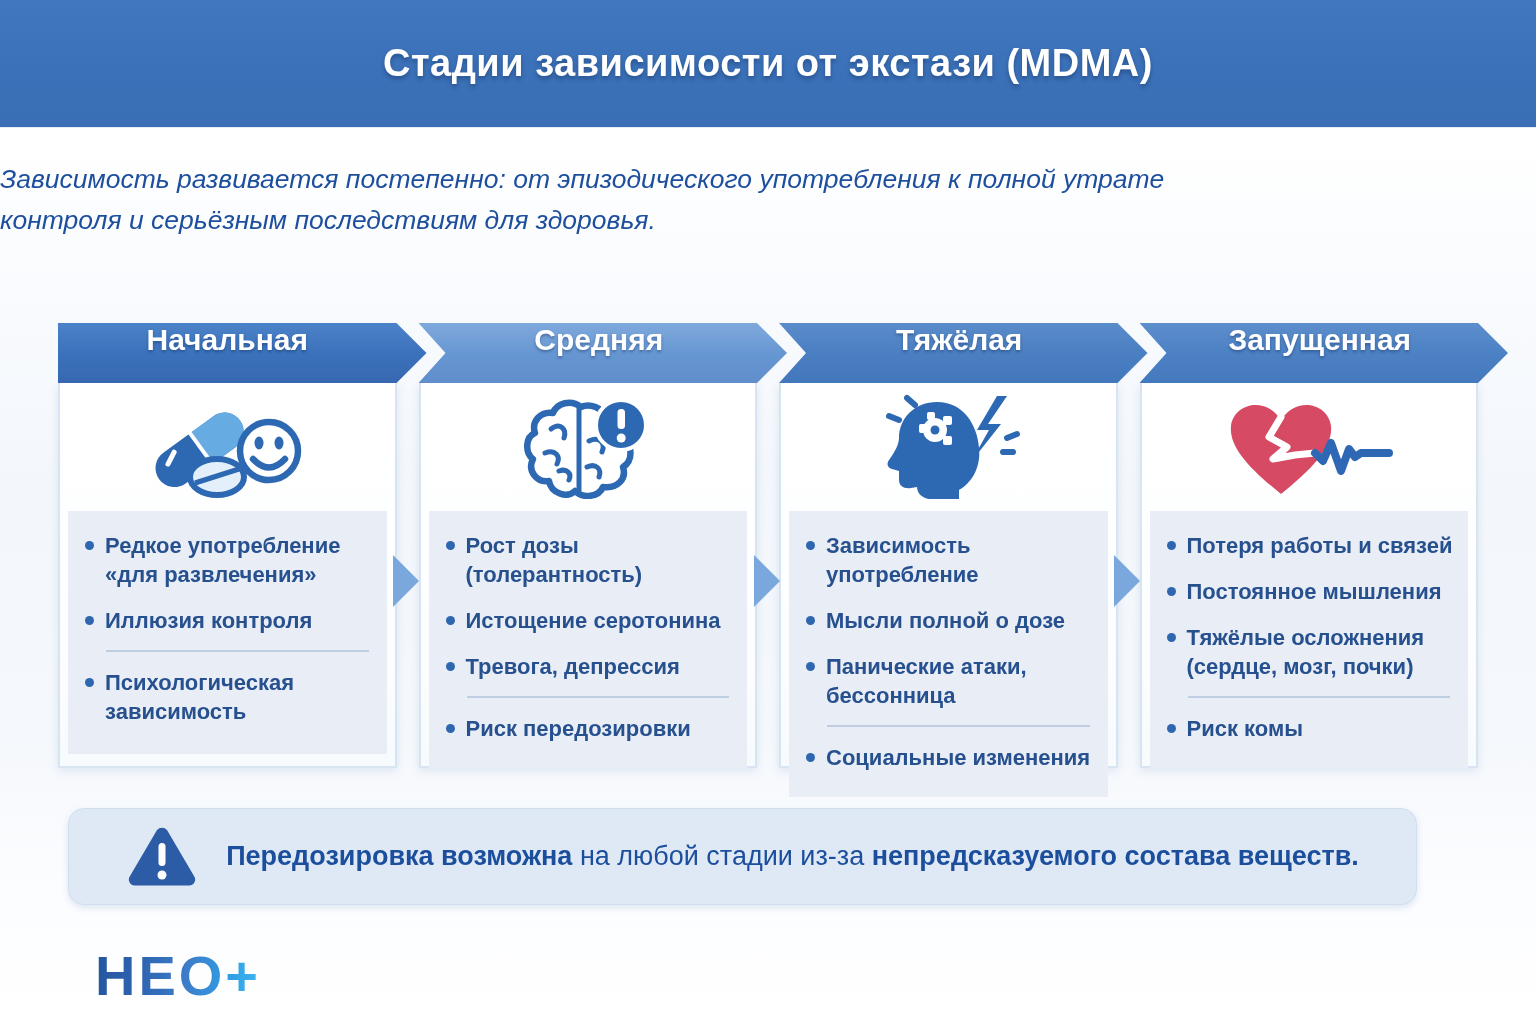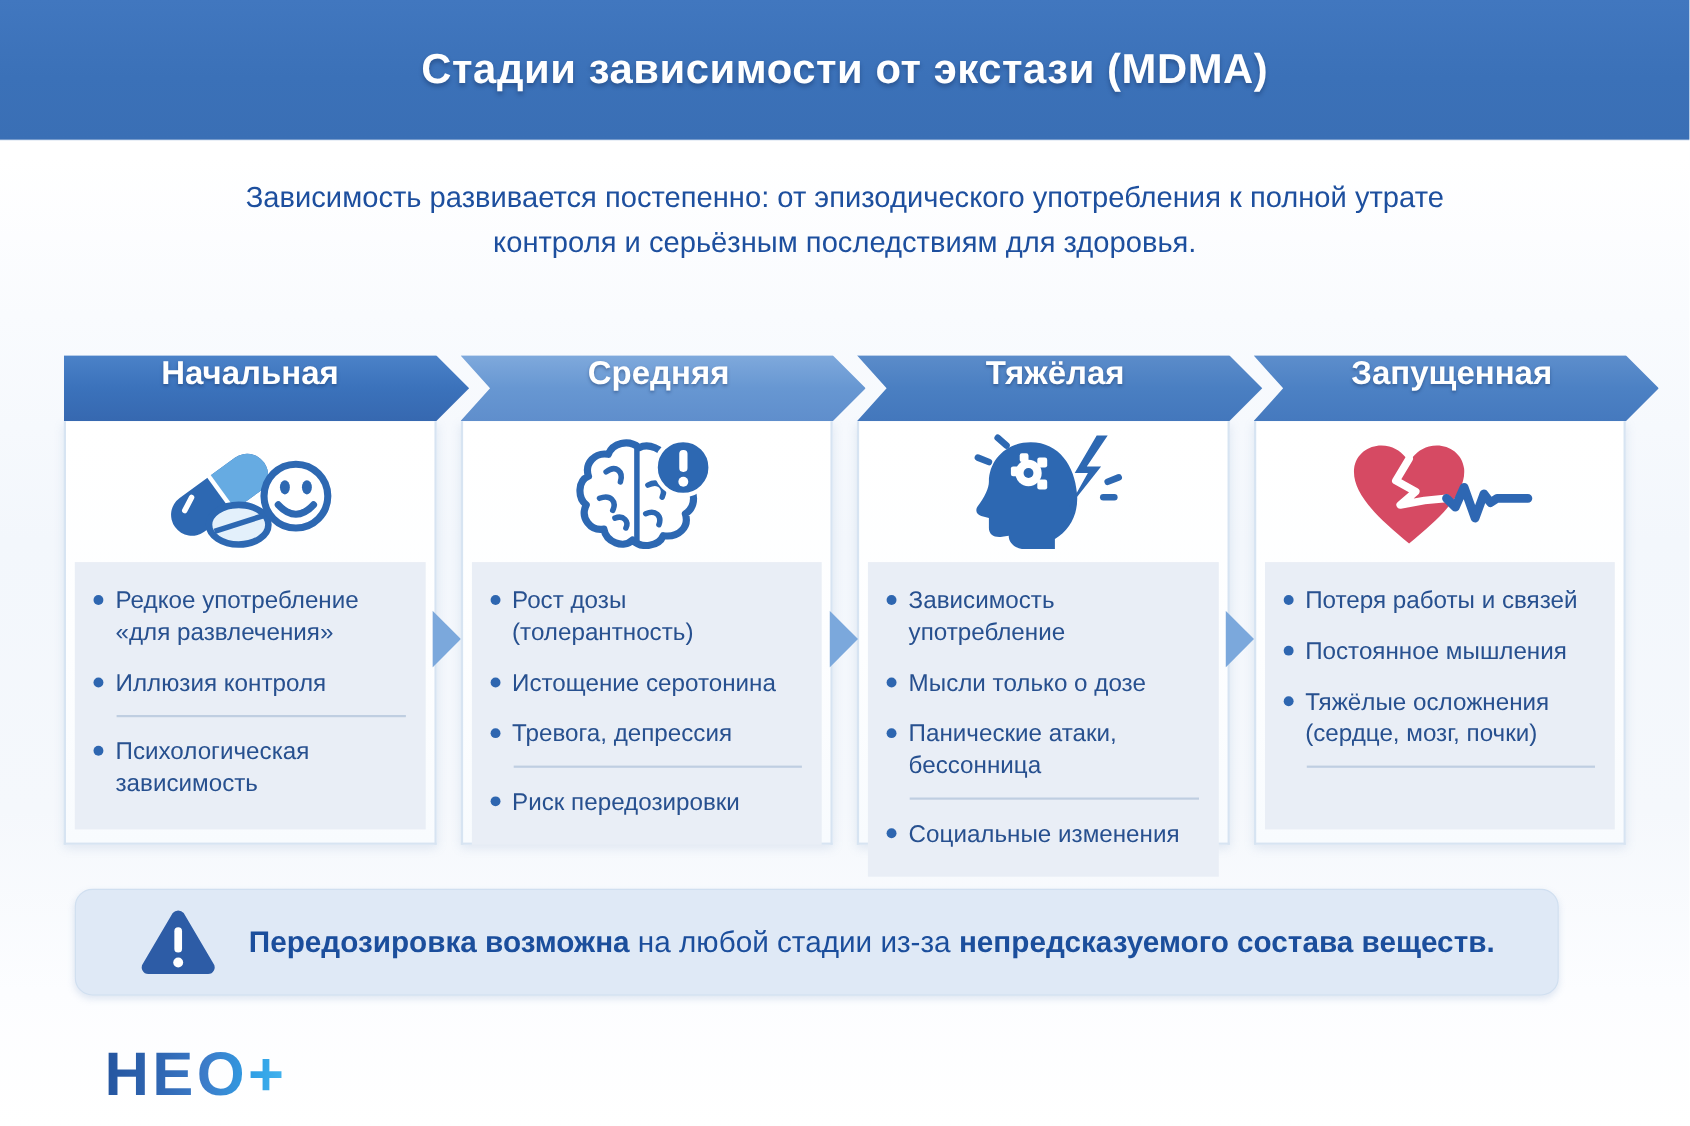--- a/index.html
+++ b/index.html
@@ -24,23 +24,23 @@
   }
   .page-title {
     color: #ffffff;
     font-size: 38px; font-weight: bold; letter-spacing: 0.5px;
     text-shadow: 0 3px 4px rgba(10, 30, 70, 0.35);
   }
 
   
   .intro {
     position: absolute; top: 159px; left: 0; right: 0;
-    text-align: center;
+    text-align: left;
     color: #1d4f9e;
-    font-size: 26.5px; line-height: 41px; font-weight: 500;
+    font-size: 26.5px; line-height: 41px; font-weight: 500; font-style: italic;
   }
 
   
   .stages {
     position: absolute; top: 323px; left: 58px; width: 1420px; height: 446px;
     display: grid; grid-template-columns: repeat(4, 1fr); column-gap: 22px;
   }
   .stage { position: relative; }
   .stage-header {
     position: relative; z-index: 2;
@@ -82,21 +82,21 @@
     box-sizing: border-box;
   }
   .item { display: flex; margin-bottom: 17px; }
   .dot {
     width: 9px; height: 9px; border-radius: 50%;
     background: #2e66b0; flex: none;
     margin: 10px 11px 0 5px;
   }
   .item-text {
     font-size: 22px; line-height: 29px;
-    color: #27508f; font-weight: 400;
+    color: #27508f; font-weight: 700;
   }
   .list-divider {
     height: 1.5px; background: #bfcee1;
     margin: -2px 10px 16px 26px;
   }
 
   .flow-arrow {
     position: absolute; top: 232px;
     width: 26px; height: 52px;
     background: #7ba8dc;
@@ -256,21 +256,21 @@
             <line x1="130" y1="58" x2="140" y2="58" stroke="#2d68b2" stroke-width="6" stroke-linecap="round"></line>
           </svg>
         </div>
         <div class="panel">
           <div class="item">
             <span class="dot"></span>
             <span class="item-text">Зависимость употребление</span>
           </div>
           <div class="item">
             <span class="dot"></span>
-            <span class="item-text">Мысли только о дозе</span>
+            <span class="item-text">Мысли полной о дозе</span>
           </div>
           <div class="item">
             <span class="dot"></span>
             <span class="item-text">Панические атаки, бессонница</span>
           </div>
           <div class="list-divider"></div>
           <div class="item">
             <span class="dot"></span>
             <span class="item-text">Социальные изменения</span>
           </div>
@@ -298,20 +298,24 @@
           </div>
           <div class="item">
             <span class="dot"></span>
             <span class="item-text">Постоянное мышления</span>
           </div>
           <div class="item">
             <span class="dot"></span>
             <span class="item-text">Тяжёлые осложнения (сердце, мозг, почки)</span>
           </div>
           <div class="list-divider"></div>
+          <div class="item">
+            <span class="dot"></span>
+            <span class="item-text">Риск комы</span>
+          </div>
         </div>
       </div>
     </div>
 
     <div class="flow-arrow fa-1"></div>
     <div class="flow-arrow fa-2"></div>
     <div class="flow-arrow fa-3"></div>
   </div>
 
   <div class="warning">

